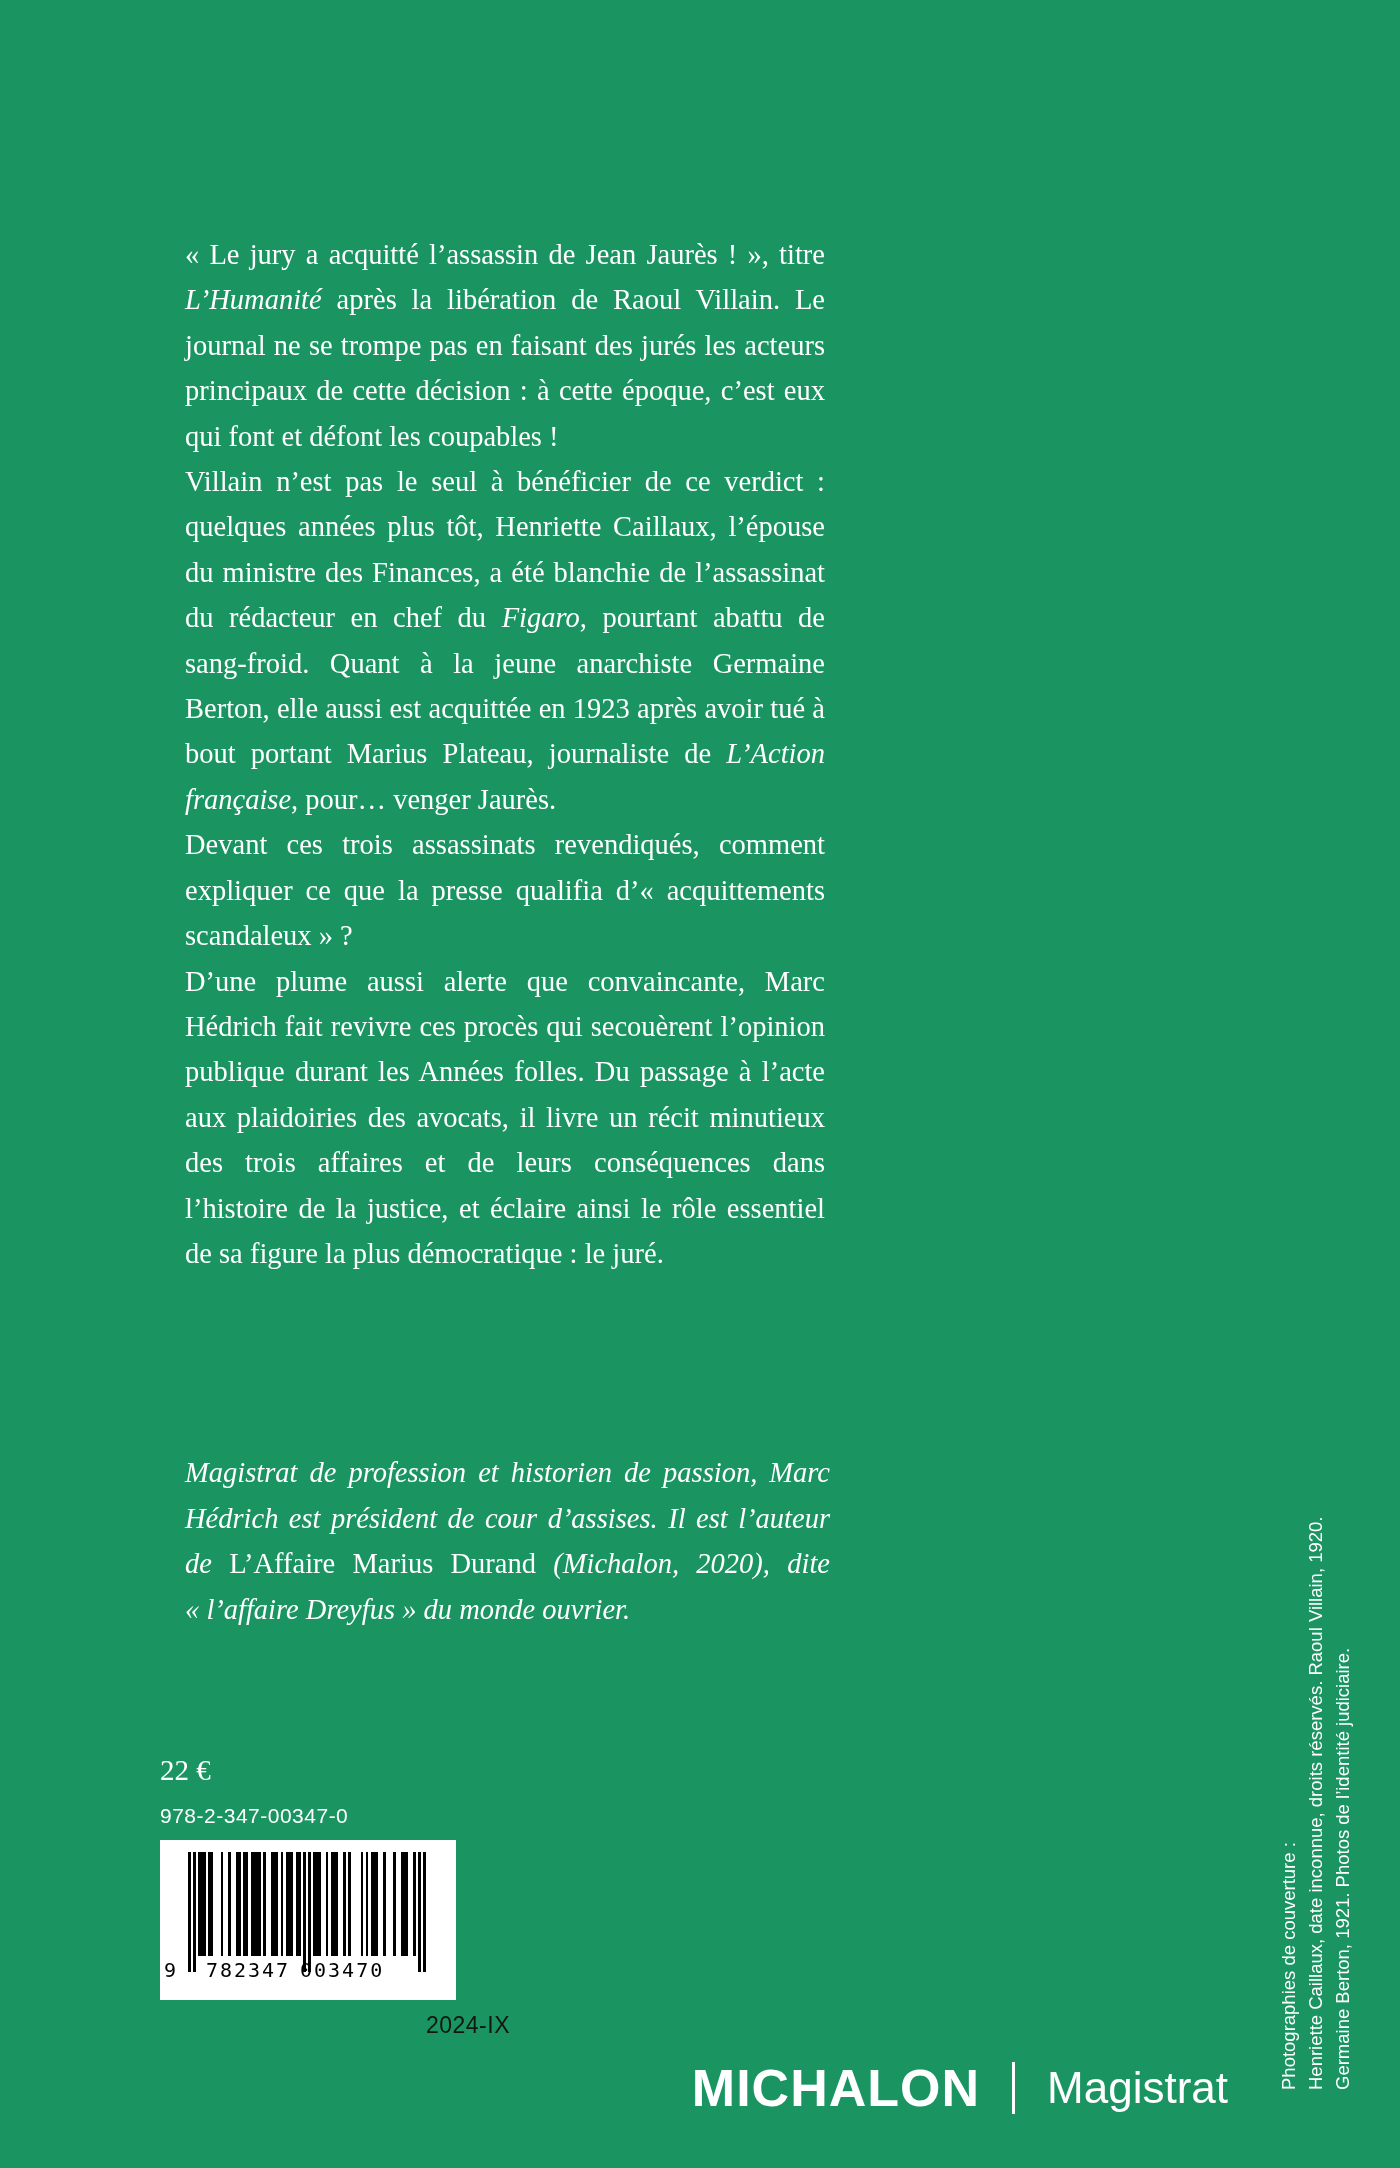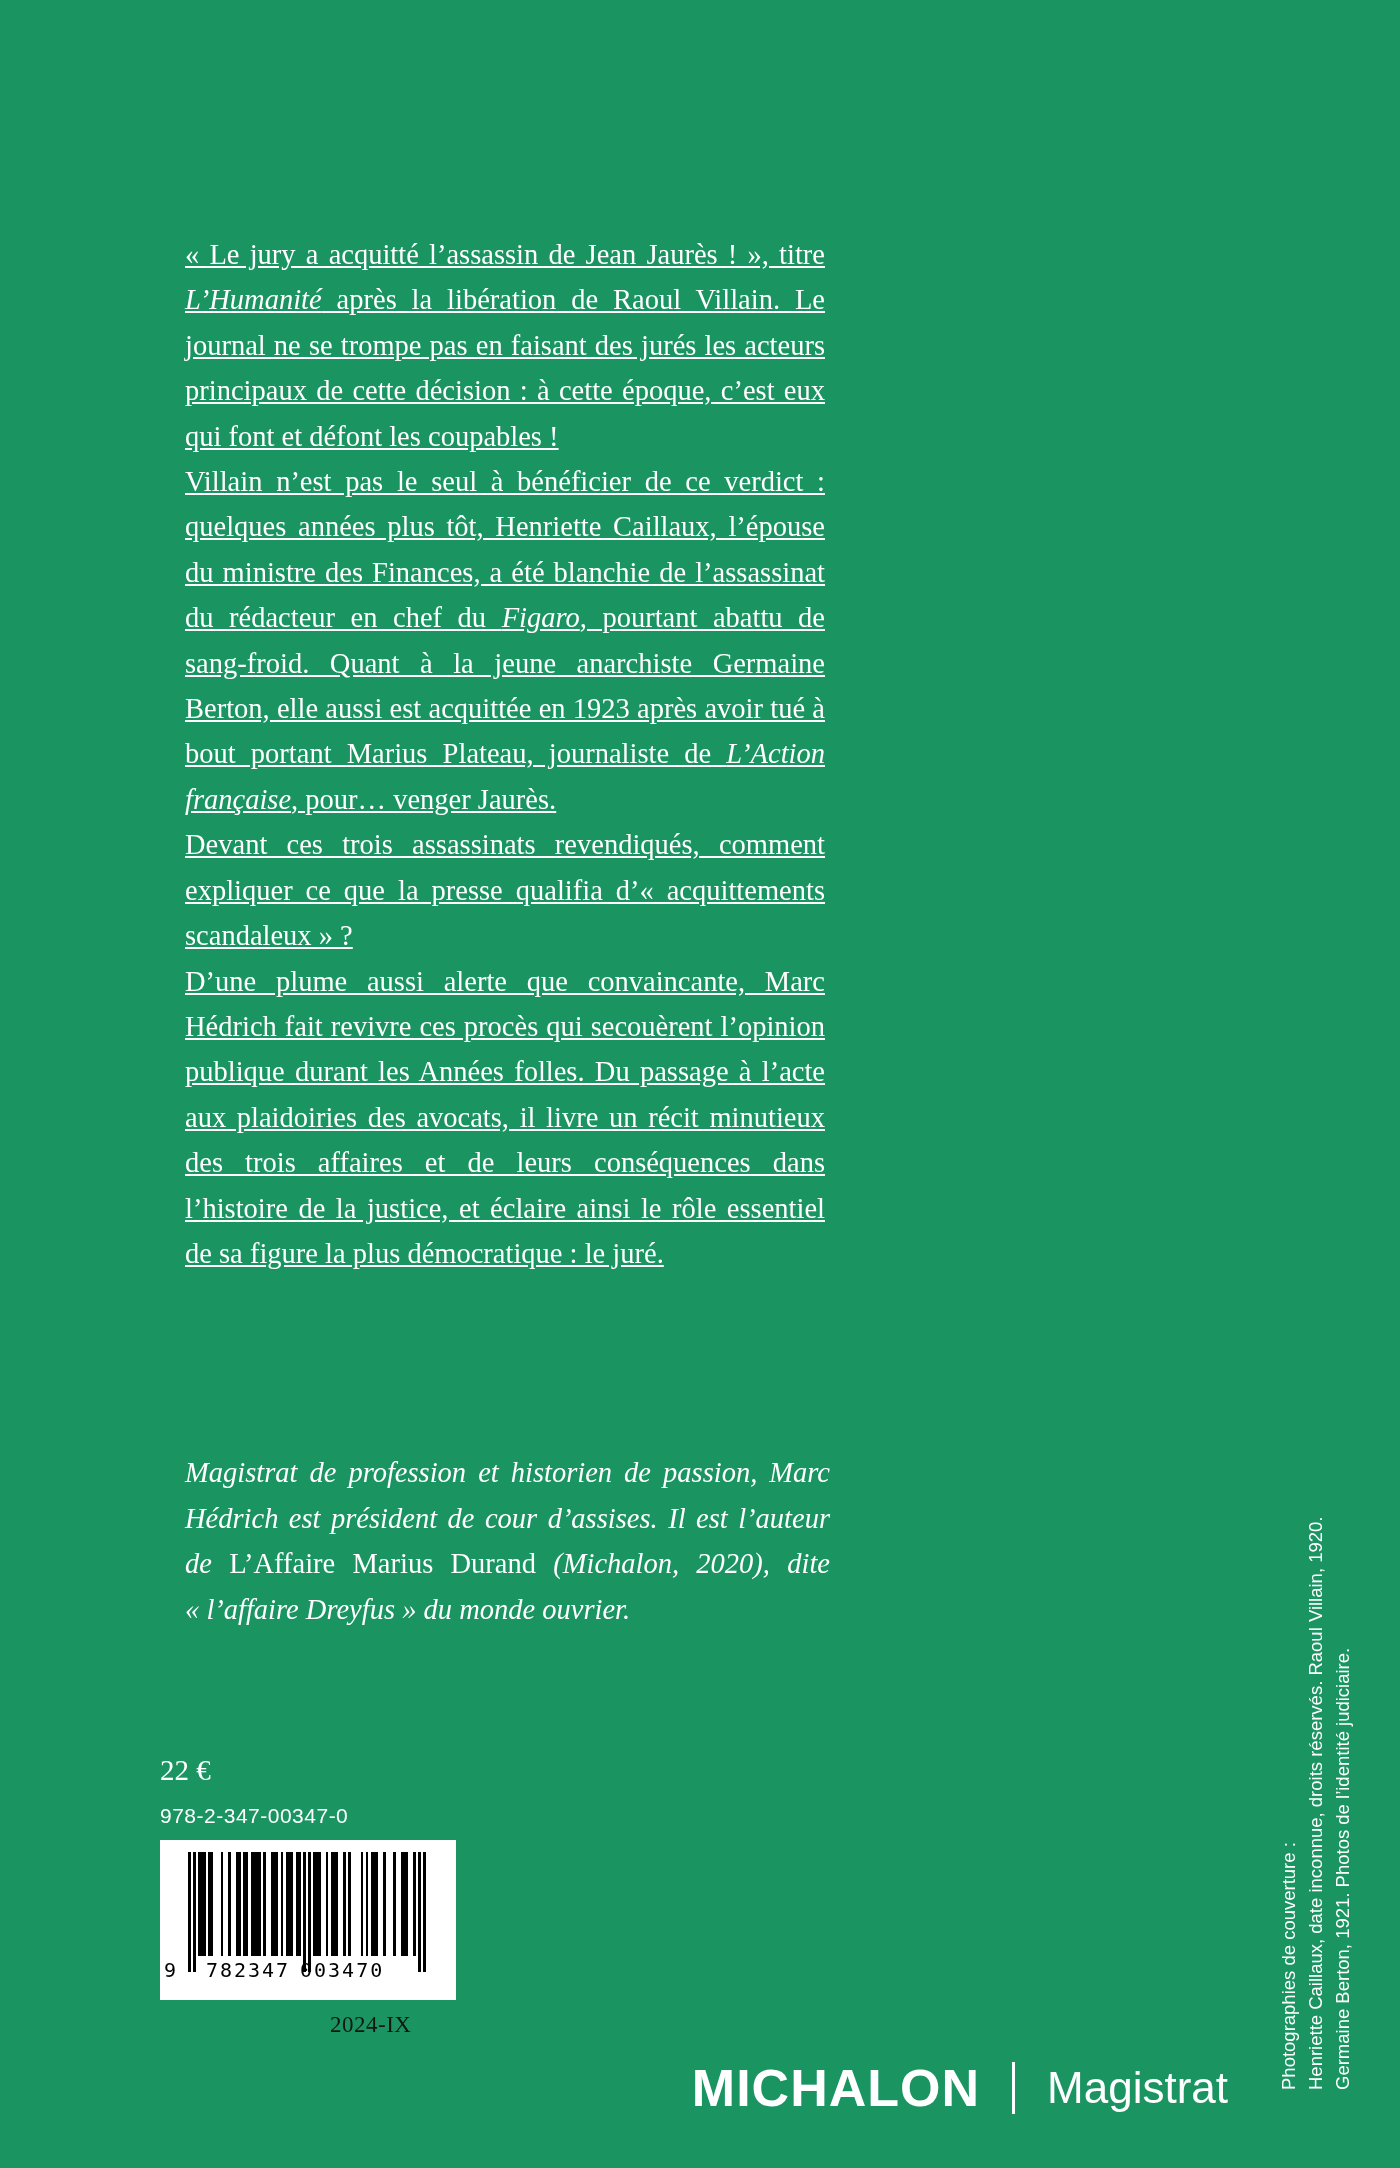--- a/index.html
+++ b/index.html
@@ -9,21 +9,20 @@
     background:#1a9562;
     color:#ffffff;
     font-family:"Liberation Serif", serif;
     overflow:hidden;
   }
   
   .synopsis {
     position:absolute; left:185px; top:232px; width:640px;
     font-size:28.5px; line-height:45.4px;
     text-align:justify;
-    text-decoration:underline;
   }
   .synopsis p { margin:0; }
   
   .bio {
     position:absolute; left:185px; top:1450px; width:645px;
     font-size:28.5px; line-height:45.5px;
     font-style:italic; text-align:justify;
   }
   .bio .roman { font-style:normal; }
   
@@ -58,22 +57,22 @@
     font-family:"DejaVu Sans Mono", monospace;
     font-size:20px; color:#000000; letter-spacing:2px;
   }
   .digits span { position:absolute; top:0; }
   .d-lead  { left:-24px; }
   .d-left  { left:8px;  width:104px; text-align:center; }
   .d-right { left:112px; width:105px; }
   
   .print-code {
     position:absolute; left:330px; top:2012px; width:180px;
-    text-align:left; color:#121712;
-    font-family:Liberation Serif, serif;
+    text-align:right; color:#121712;
+    font-family:Liberation Sans, sans-serif;
     font-size:23px; letter-spacing:.5px;
   }
   
   .publisher {
     position:absolute; right:172px; top:2058px;
     display:flex; align-items:center; gap:32px;
     font-family:"Liberation Sans", sans-serif;
   }
   .publisher .name { font-size:52px; font-weight:bold; letter-spacing:1px; }
   .publisher .sep  { width:3px; height:52px; background:#ffffff; }

